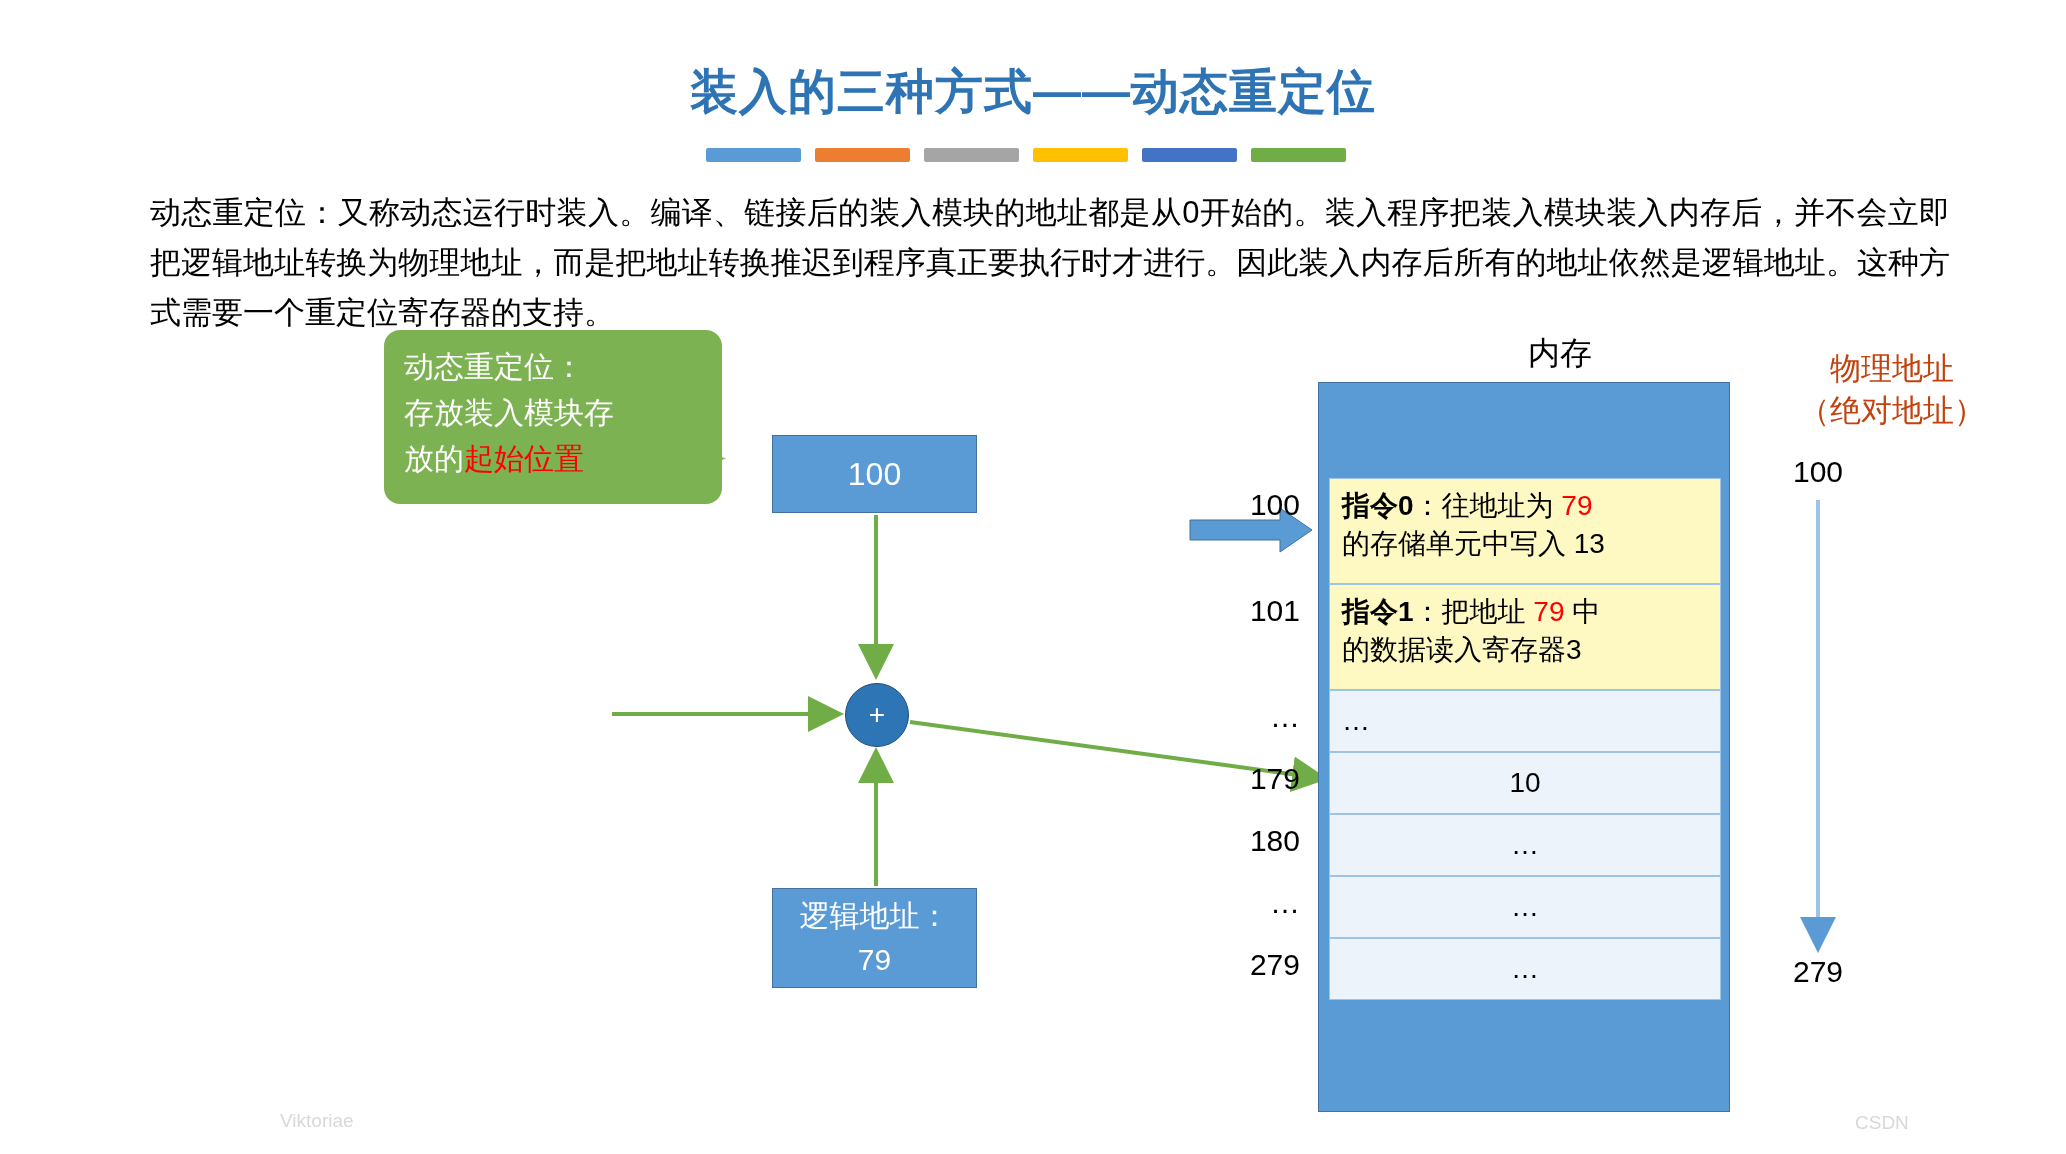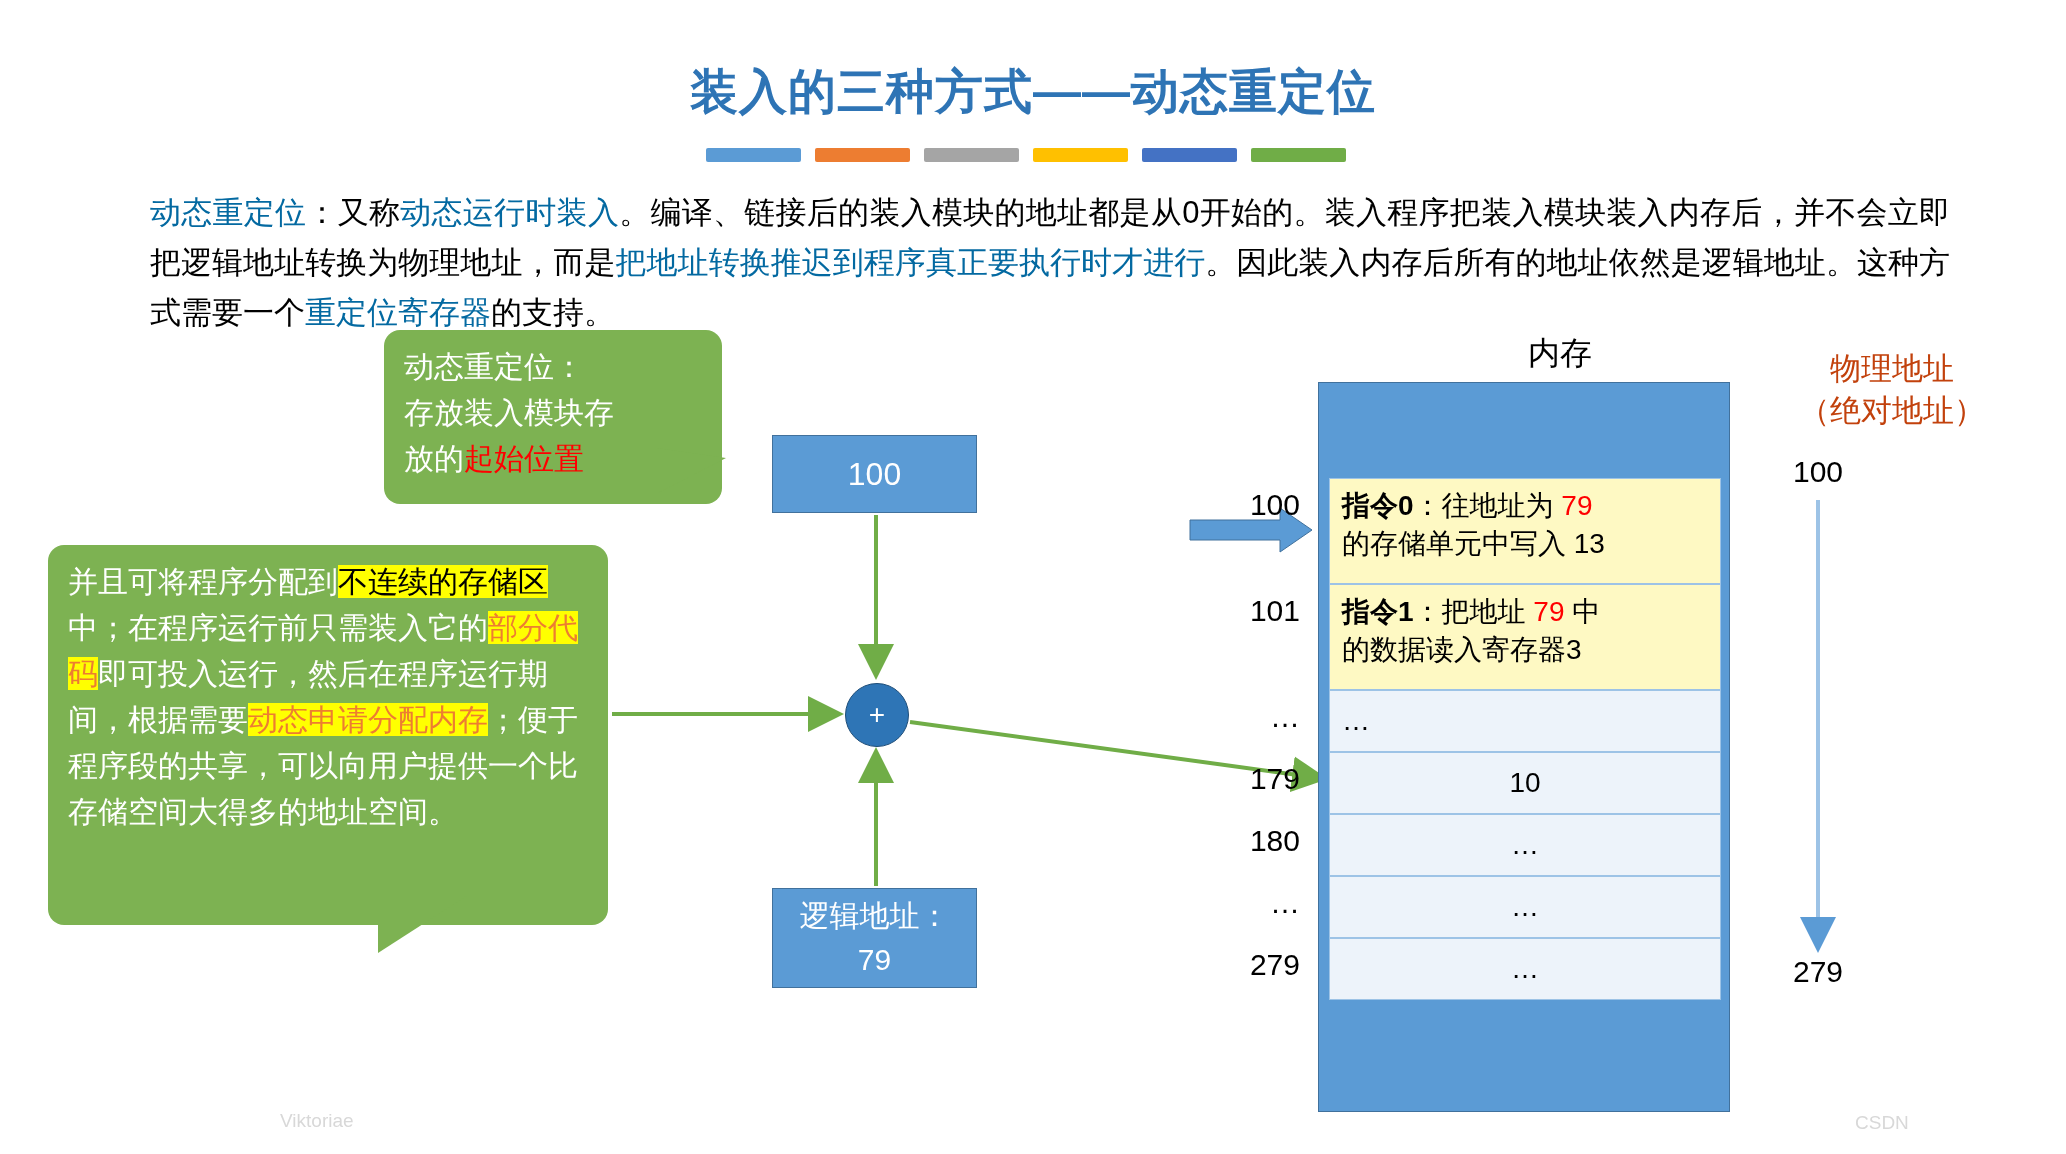--- a/index.html
+++ b/index.html
@@ -48,21 +48,21 @@
   .para {
     position: absolute;
     left: 150px;
     top: 188px;
     width: 1800px;
     font-size: 31px;
     line-height: 50px;
     color: #000000;
     text-align: justify;
   }
-  .para .r { color: #0369a1; }
+  .para .r { color: #000000; }
 
   
   .callout-green {
     position: absolute;
     background: #7DB252;
     color: #ffffff;
     border-radius: 16px;
     font-size: 30px;
     line-height: 46px;
     padding: 14px 20px;
@@ -301,24 +301,20 @@
     <line x1="1818" y1="500" x2="1818" y2="945" stroke="#9DC3E6" stroke-width="4" marker-end="url(#mk-blue)"></line>
   </svg>
 
   <div class="callout-green" id="callout-register">
     <div>动态重定位：</div>
     <div>存放装入模块存</div>
     <div><span>放的</span><span class="hl-red">起始位置</span></div>
     <div class="tail"></div>
   </div>
 
-  <div class="callout-green" id="callout-big">
-    <span>并且可将程序分配到</span><span class="hl-yellow">不连续的</span><span class="hl-yellow">存储区</span><span>中；在程序运行前只需装入它的</span><span class="hl-yellow-orange">部分代码</span><span>即可投入运行，然后在程序运行期间，根据需要</span><span class="hl-yellow-orange">动态申请分配内存</span><span>；便于程序段的共享，可以向用户提供一个比存储空间大得多的地址空间。</span>
-    <div class="tail"></div>
-  </div>
 
   <div class="blue-box" id="box-base">
     <span>100</span>
   </div>
 
   <div id="adder">
     <span>+</span>
   </div>
 
   <div class="blue-box" id="box-logical">

